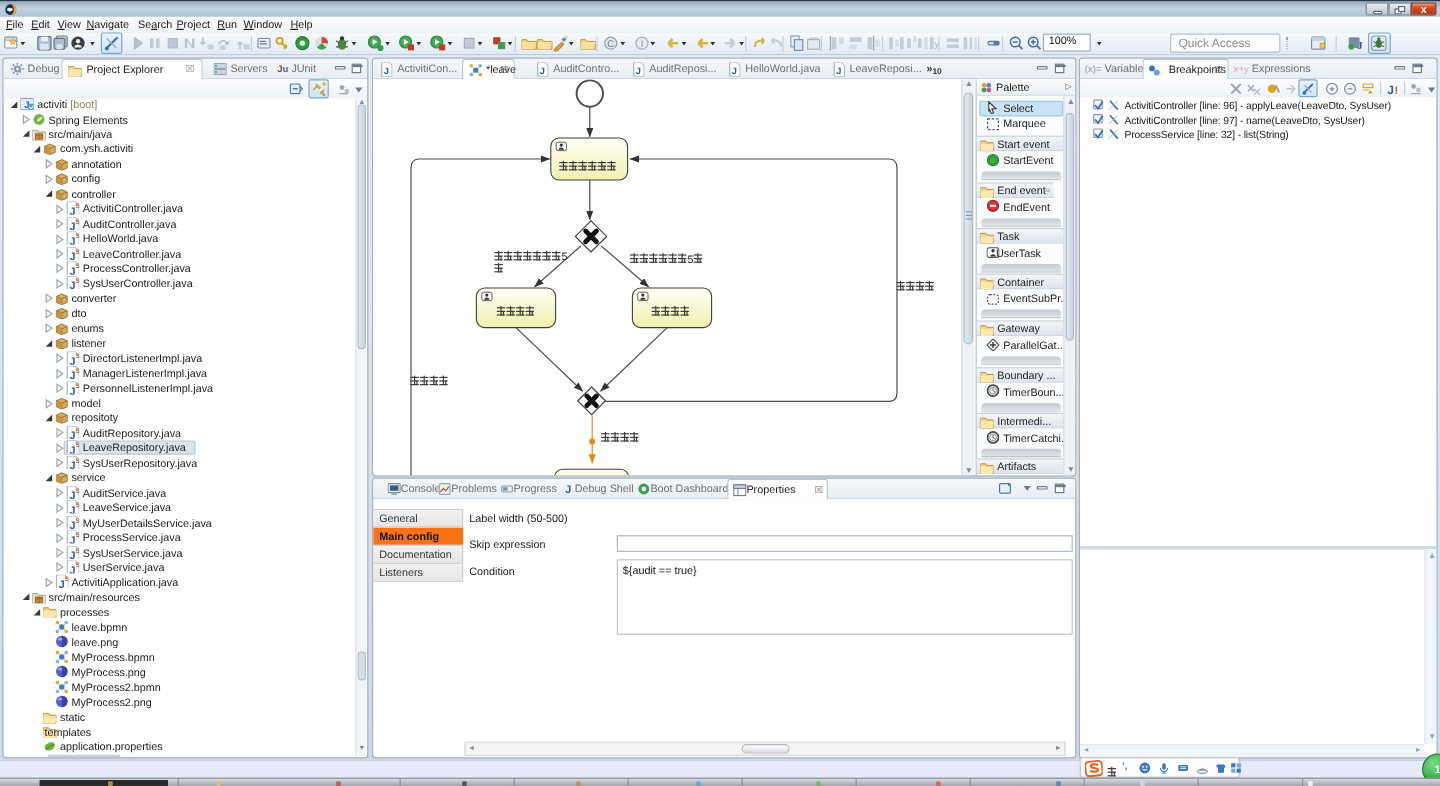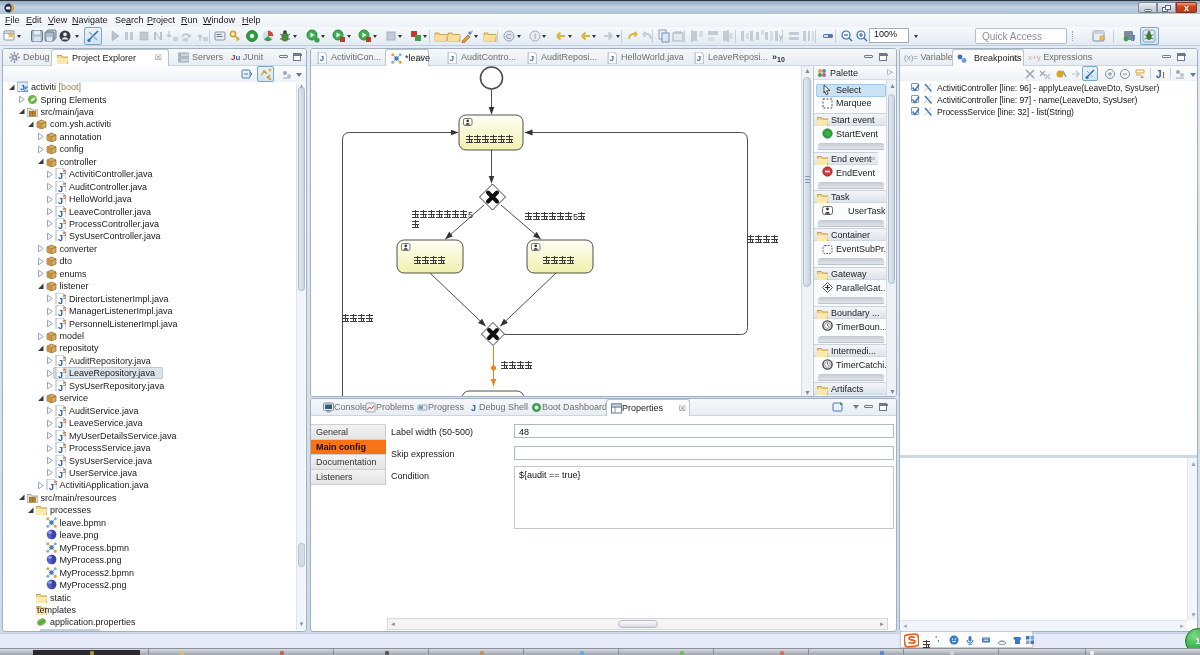--- a/index.html
+++ b/index.html
@@ -823,21 +823,21 @@
           <use href="#i-folder"></use>
         </svg>
         <span class="ab" style="left:17px;top:1px;font-size:9px;color:#222;white-space:nowrap">Task</span>
         <span class="ab" style="right:3px;top:1px;font-size:8px;color:#8a97a6">∞</span>
       </div>
 <svg class="ab" style="left:8px;top:139px" width="11" height="11" viewBox="0 0 11 11">
         <rect x="0.5" y="1.5" width="10" height="8" rx="2" fill="#fff" stroke="#555" stroke-width=".9"></rect>
         <circle cx="5.5" cy="4" r="1.4" fill="#333"></circle>
         <path d="M3 8.7a2.6 2.6 0 0 1 5 0z" fill="#333"></path>
       </svg>
-<span class="ab" style="left:34px;top:140px;font-size:9px;color:#222;white-space:nowrap">UserTask</span>
+<span class="ab" style="left:16px;top:140px;font-size:9px;color:#222;white-space:nowrap">UserTask</span>
 <span class="ab" style="left:4px;top:154px;width:66px;height:6px;background:linear-gradient(#c3c9d1,#e0e4ea);border-radius:3px 3px 0 0;box-shadow:0 1px 1px #b8bec6"></span>
 <div class="ab" style="left:0;top:162px;width:82px;height:13px;background:linear-gradient(#f3f5f8,#dde4ec);border-top:1px solid #c8d2dc;border-bottom:1px solid #cfd8e2">
         <svg class="ic" style="left:3px;top:1px" width="11" height="11" viewBox="0 0 11 11">
           <use href="#i-folder"></use>
         </svg>
         <span class="ab" style="left:17px;top:1px;font-size:9px;color:#222;white-space:nowrap">Container</span>
         <span class="ab" style="right:3px;top:1px;font-size:8px;color:#8a97a6">∞</span>
       </div>
 <svg class="ab" style="left:8px;top:178px" width="11" height="11" viewBox="0 0 11 11">
         <rect x="1" y="1.5" width="9" height="8" rx="2" fill="none" stroke="#555" stroke-dasharray="1.6 1.2"></rect>
@@ -934,21 +934,20 @@
 <span class="ic" style="left:553px;top:6px;width:9px;height:3px;border:1px solid #6b7b8c;background:#fff;border-radius:1px"></span>
 <span class="ic" style="left:568px;top:4px;width:8px;height:8px;border:1px solid #6b7b8c;background:#fff">
       <i class="ab" style="left:0;top:0;width:8px;height:2px;background:#6b7b8c"></i>
     </span>
 <span class="ab" style="left:0;top:25px;width:75px;height:15px;background:linear-gradient(#f2f2f2,#e4e4e4);border-top:1px solid #d0d0d0;border-right:1px solid #cccccc;font-size:9px;color:#333;padding:2px 0 0 5px">General</span>
 <span class="ab" style="left:0;top:40px;width:75px;height:15px;background:#f97316;border-top:1px solid #d0d0d0;font-size:9px;font-weight:bold;color:#111;padding:2px 0 0 5px">Main config</span>
 <span class="ab" style="left:0;top:55px;width:75px;height:15px;background:linear-gradient(#f2f2f2,#e4e4e4);border-top:1px solid #d0d0d0;border-right:1px solid #cccccc;font-size:9px;color:#333;padding:2px 0 0 5px">Documentation</span>
 <span class="ab" style="left:0;top:70px;width:75px;height:15px;background:linear-gradient(#f2f2f2,#e4e4e4);border-top:1px solid #d0d0d0;border-right:1px solid #cccccc;font-size:9px;color:#333;padding:2px 0 0 5px">Listeners</span>
 <span class="ab" style="left:0;top:85px;width:75px;height:1px;background:#d0d0d0"></span>
 <span class="ab" style="left:80px;top:28px;font-size:9px;color:#1a1a1a">Label width (50-500)</span>
-<span class="ab" style="left:203px;top:25px;width:380px;height:14px;background:#fff;border:1px solid #b0bac4;font-size:9px;color:#111;padding:2px 0 0 4px">48</span>
 <span class="ab" style="left:80px;top:50px;font-size:9px;color:#1a1a1a">Skip expression</span>
 <span class="ab" style="left:203px;top:47px;width:380px;height:14px;background:#fff;border:1px solid #b0bac4"></span>
 <span class="ab" style="left:80px;top:72px;font-size:9px;color:#1a1a1a">Condition</span>
 <span class="ab" style="left:203px;top:67px;width:380px;height:63px;background:#fff;border:1px solid #c0c6cc;font-size:9px;color:#111;padding:3px 0 0 4px">${audit == true}</span>
 <div class="ab" style="left:76px;top:219px;width:501px;height:12px;background:#f4f4f4;border:1px solid #d8d8d8">
 <span class="ab" style="left:2px;top:2px;color:#888;font-size:6px">◄</span>
 <span class="ab" style="left:230px;top:1px;width:40px;height:8px;background:linear-gradient(#fdfdfd,#d8dce0);border:1px solid #b8bcc2;border-radius:4px"></span>
 <span class="ab" style="right:2px;top:2px;color:#888;font-size:6px">►</span>
 </div>
 </div>

